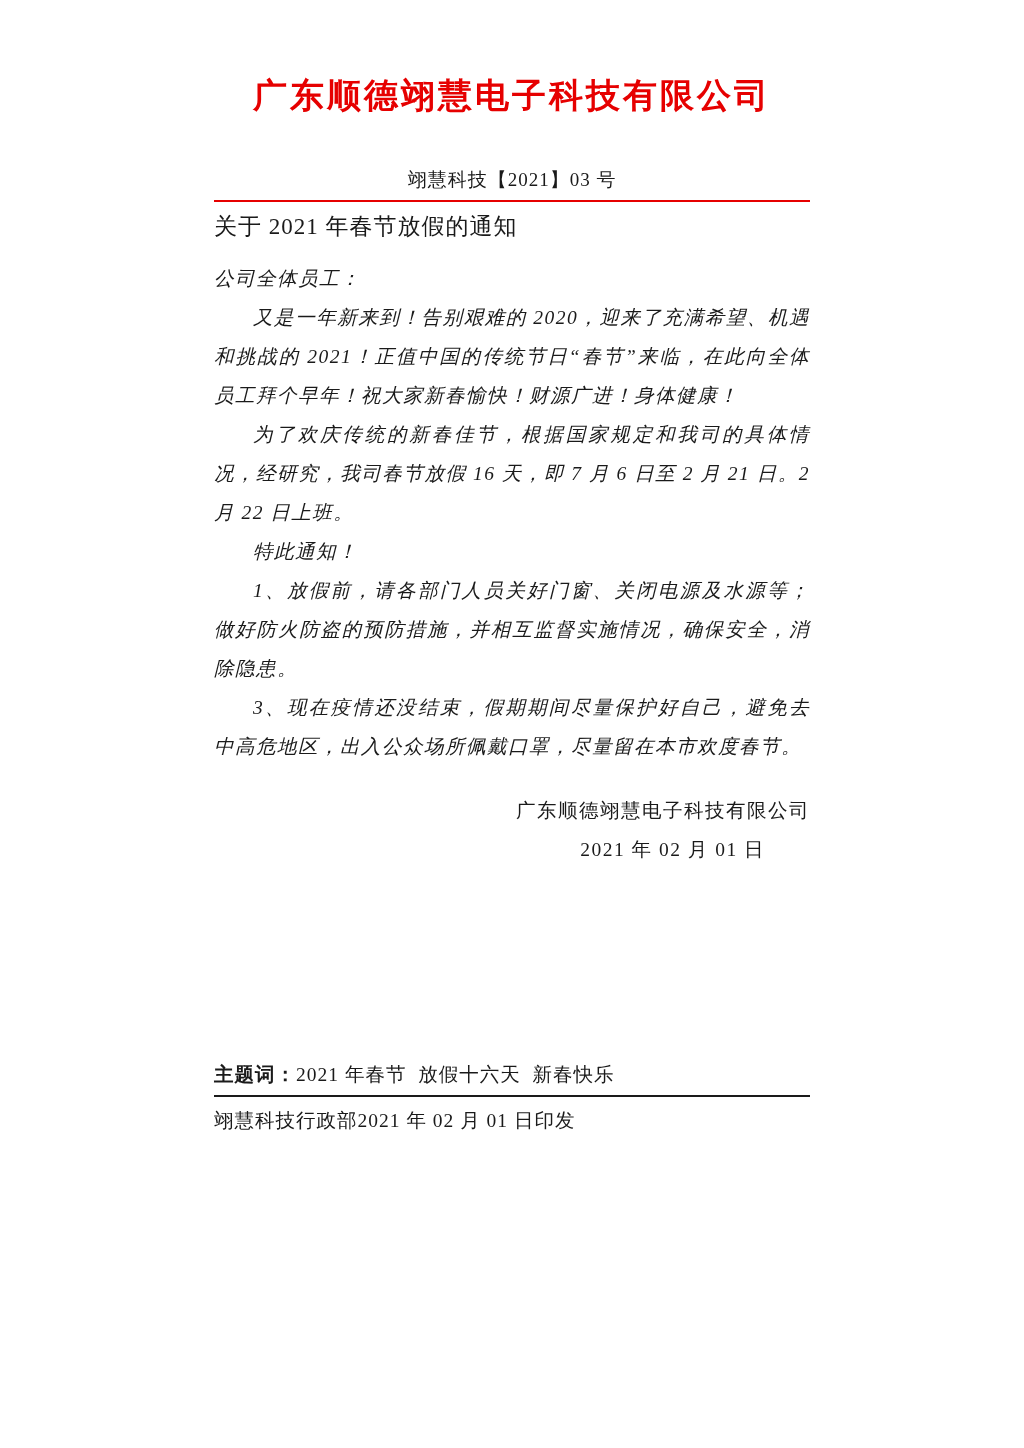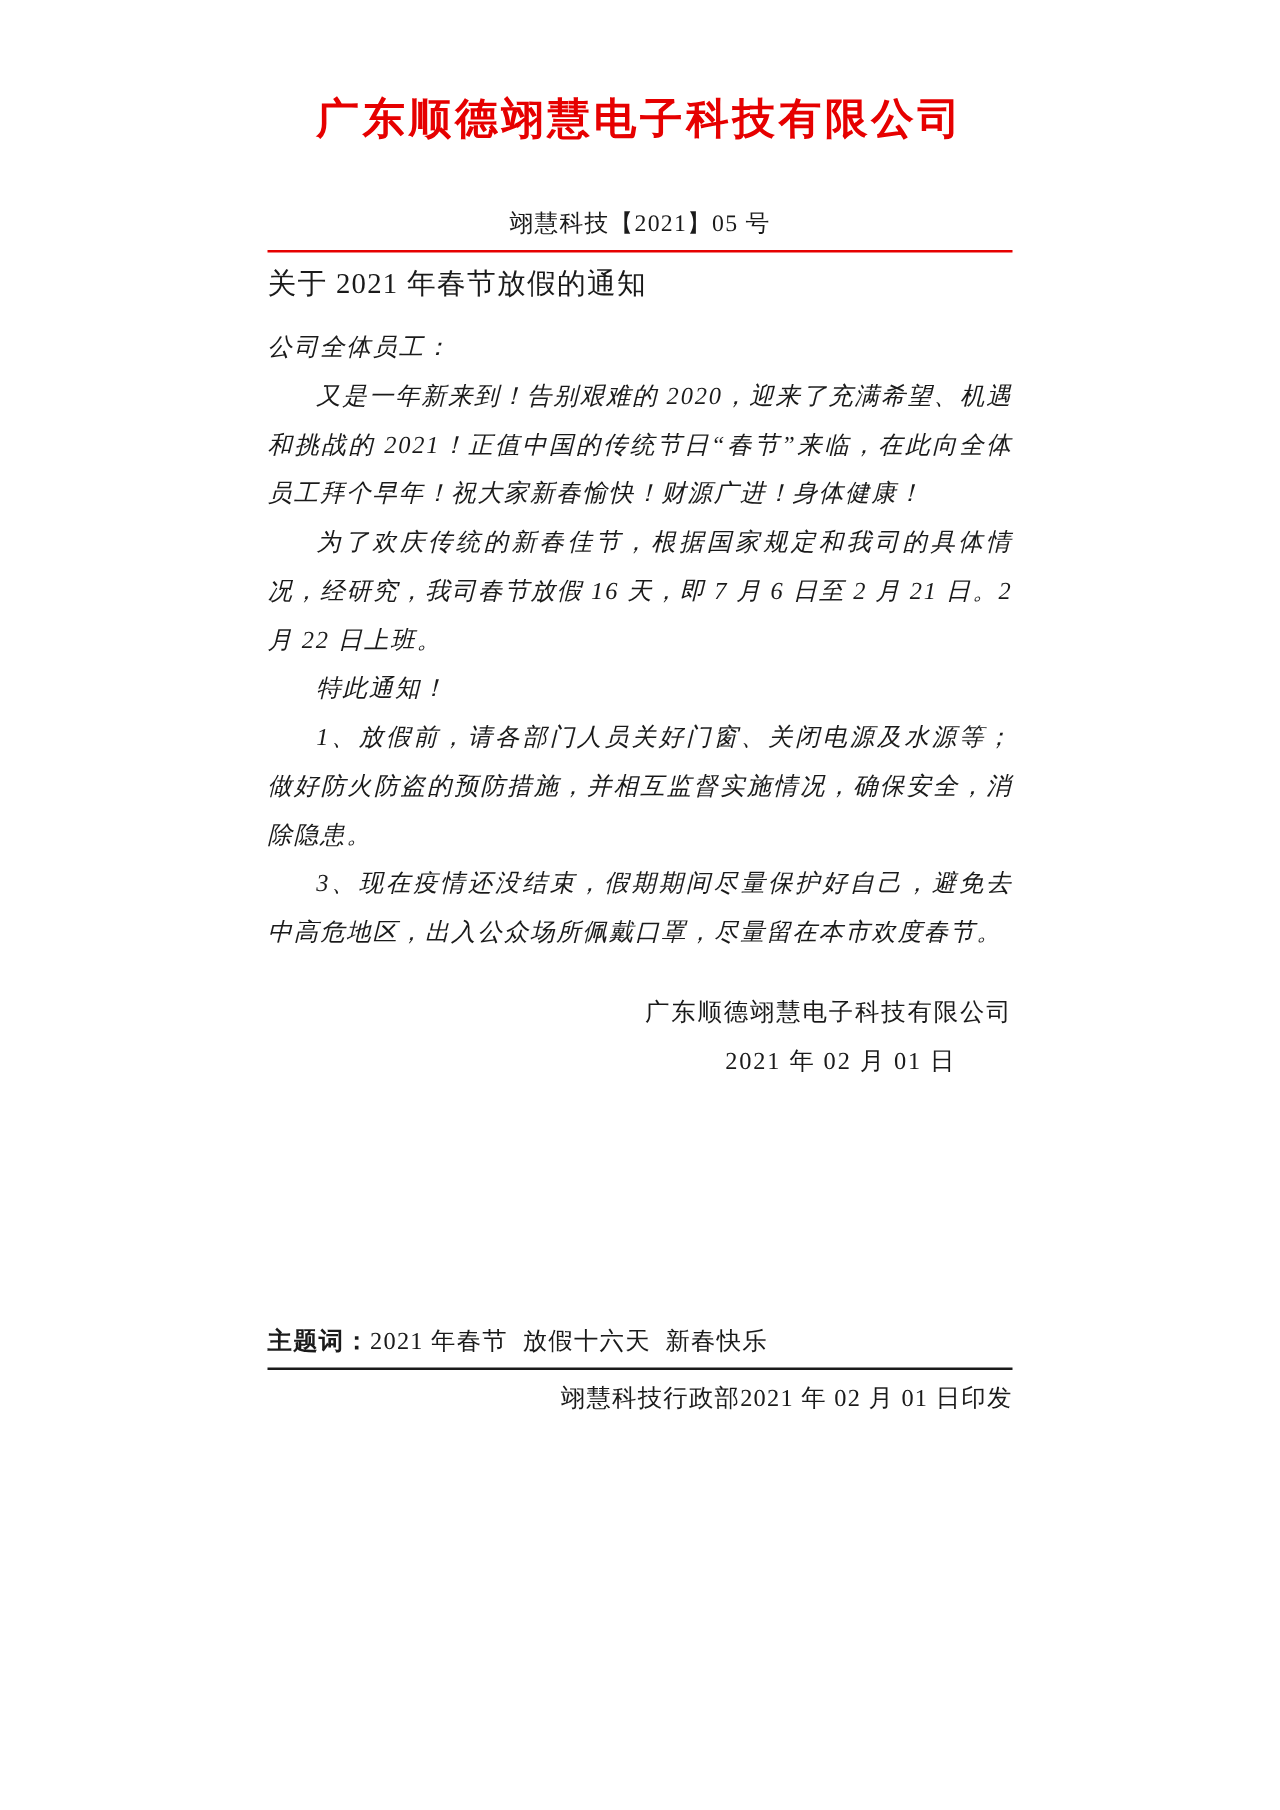--- a/index.html
+++ b/index.html
@@ -65,38 +65,38 @@
 
   .footer {
     position: absolute;
     top: 1060px;
     left: 214px;
     width: 596px;
     font-size: 19.5px;
     letter-spacing: 1px;
   }
   .keywords-line { margin: 0; line-height: 28px; white-space: pre-wrap; }
-  .kw-label { font-weight: bold; font-family: Liberation Serif, serif; }
+  .kw-label { font-weight: bold; font-family: Liberation Sans, sans-serif; }
   .footer-divider { margin-top: 6px; height: 2px; background: #1a1a1a; }
   .issuer-row {
     display: flex;
-    justify-content: flex-end;
+    justify-content: flex-start;
     margin-top: 10px;
     line-height: 28px;
   }
 </style>
 </head>
 <body>
 
 <div class="page">
   <div class="content">
 
     <h1 class="company-header">广东顺德翊慧电子科技有限公司</h1>
 
-    <div class="doc-number">翊慧科技【2021】05 号</div>
+    <div class="doc-number">翊慧科技【2021】03 号</div>
 
     <div class="red-divider"></div>
 
     <h2 class="doc-title">关于 2021 年春节放假的通知</h2>
 
     <div class="body-text">
       <p class="salutation">公司全体员工：</p>
 
       <p class="para">又是一年新来到！告别艰难的 2020，迎来了充满希望、机遇和挑战的 2021！正值中国的传统节日“春节”来临，在此向全体员工拜个早年！祝大家新春愉快！财源广进！身体健康！</p>
 

